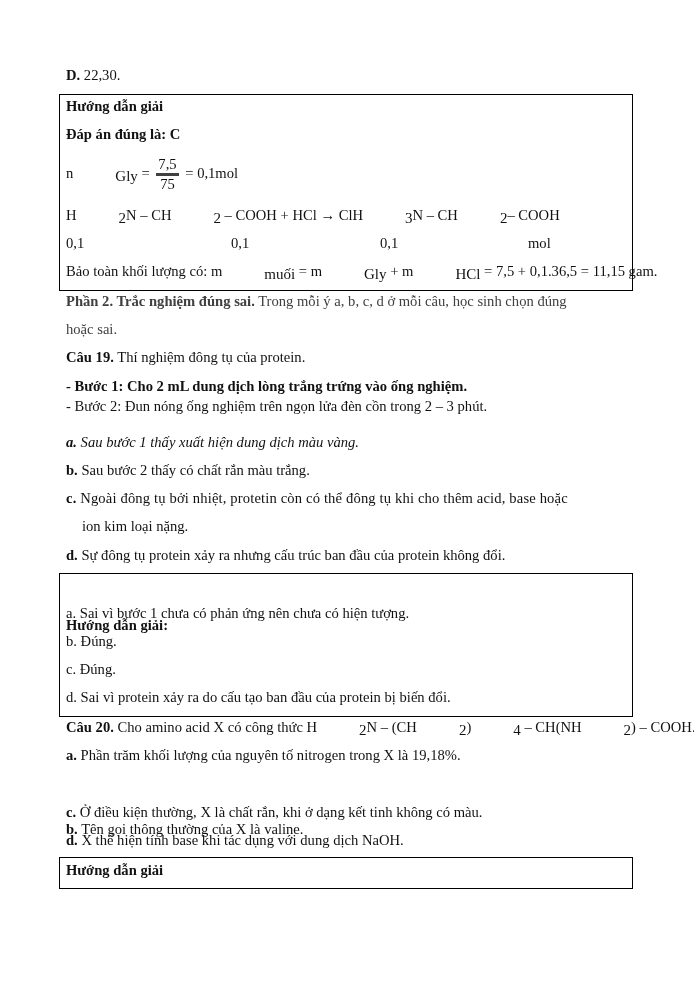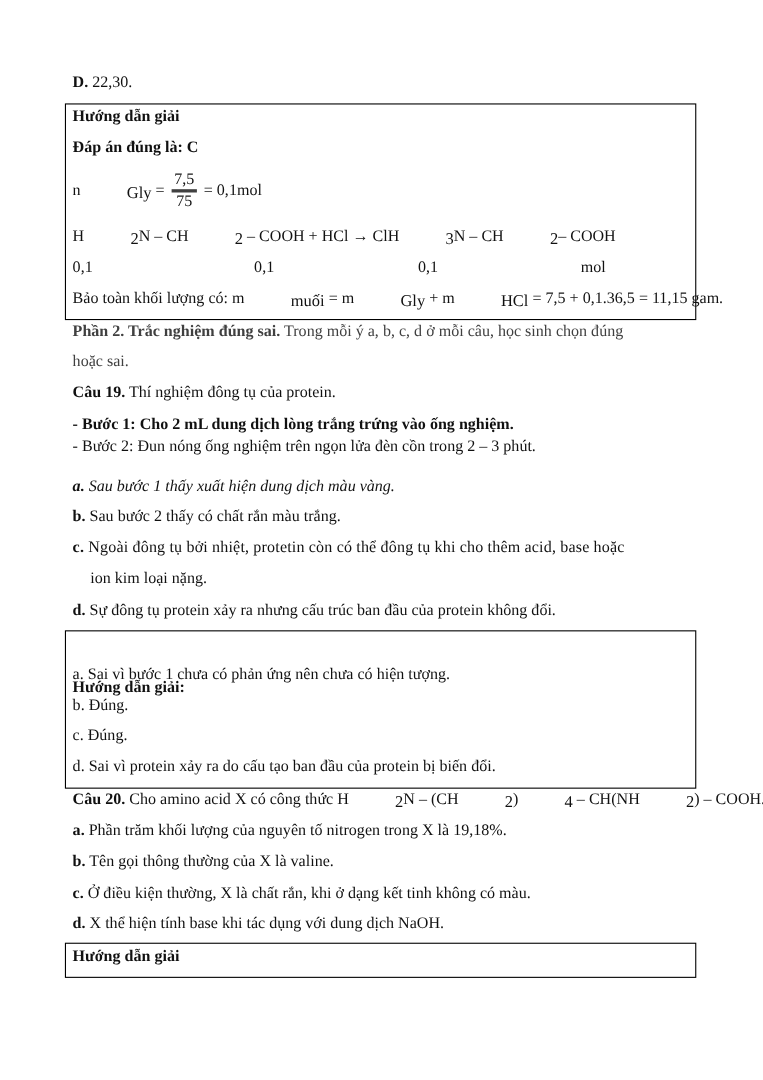--- a/index.html
+++ b/index.html
@@ -67,18 +67,18 @@
 <div class="line b" style="top:575px;margin-top:40px;">Hướng dẫn giải:</div>
 <div class="line" style="top:603px;">a. Sai vì bước 1 chưa có phản ứng nên chưa có hiện tượng.</div>
 <div class="line" style="top:631px;text-align:center;">b. Đúng.</div>
 <div class="line" style="top:659px;">c. Đúng.</div>
 <div class="line" style="top:687px;">d. Sai vì protein xảy ra do cấu tạo ban đầu của protein bị biến đổi.</div>
 
 <div class="line" style="top:717px;">
   <span class="b">Câu 20.</span><span> Cho amino acid X có công thức H</span><sub>2</sub><span>N – (CH</span><sub>2</sub><span>)</span><sub>4</sub><span> – CH(NH</span><sub>2</sub><span>) – COOH.</span>
 </div>
 <div class="line" style="top:745px;"><span class="b">a.</span><span> Phần trăm khối lượng của nguyên tố nitrogen trong X là 19,18%.</span></div>
-<div class="line" style="top:773px;"><span class="b">b.</span><span> Tên gọi thông thường của X là valine.</span></div>
+<div class="line" style="top:819px;"><span class="b">b.</span><span> Tên gọi thông thường của X là valine.</span></div>
 <div class="line" style="top:802px;"><span class="b">c.</span><span> Ở điều kiện thường, X là chất rắn, khi ở dạng kết tinh không có màu.</span></div>
 <div class="line" style="top:830px;"><span class="b">d.</span><span> X thể hiện tính base khi tác dụng với dung dịch NaOH.</span></div>
 
 <div class="box" style="top:857px; height:32px;"></div>
 <div class="line b" style="top:860px;">Hướng dẫn giải</div>
 
 </body></html>

